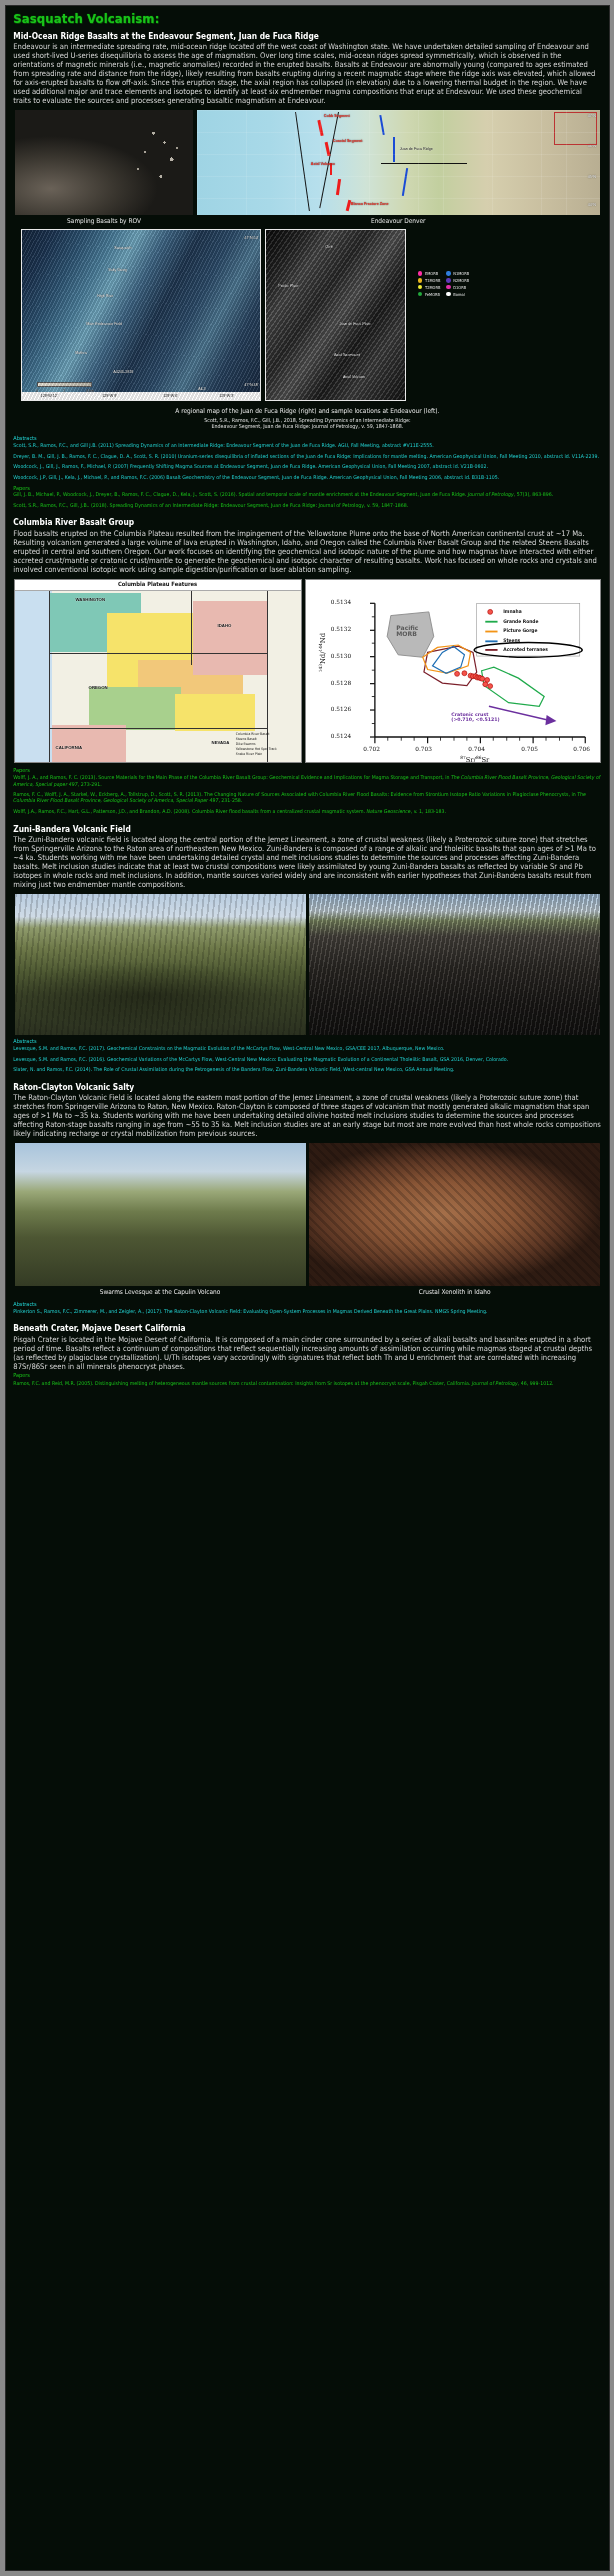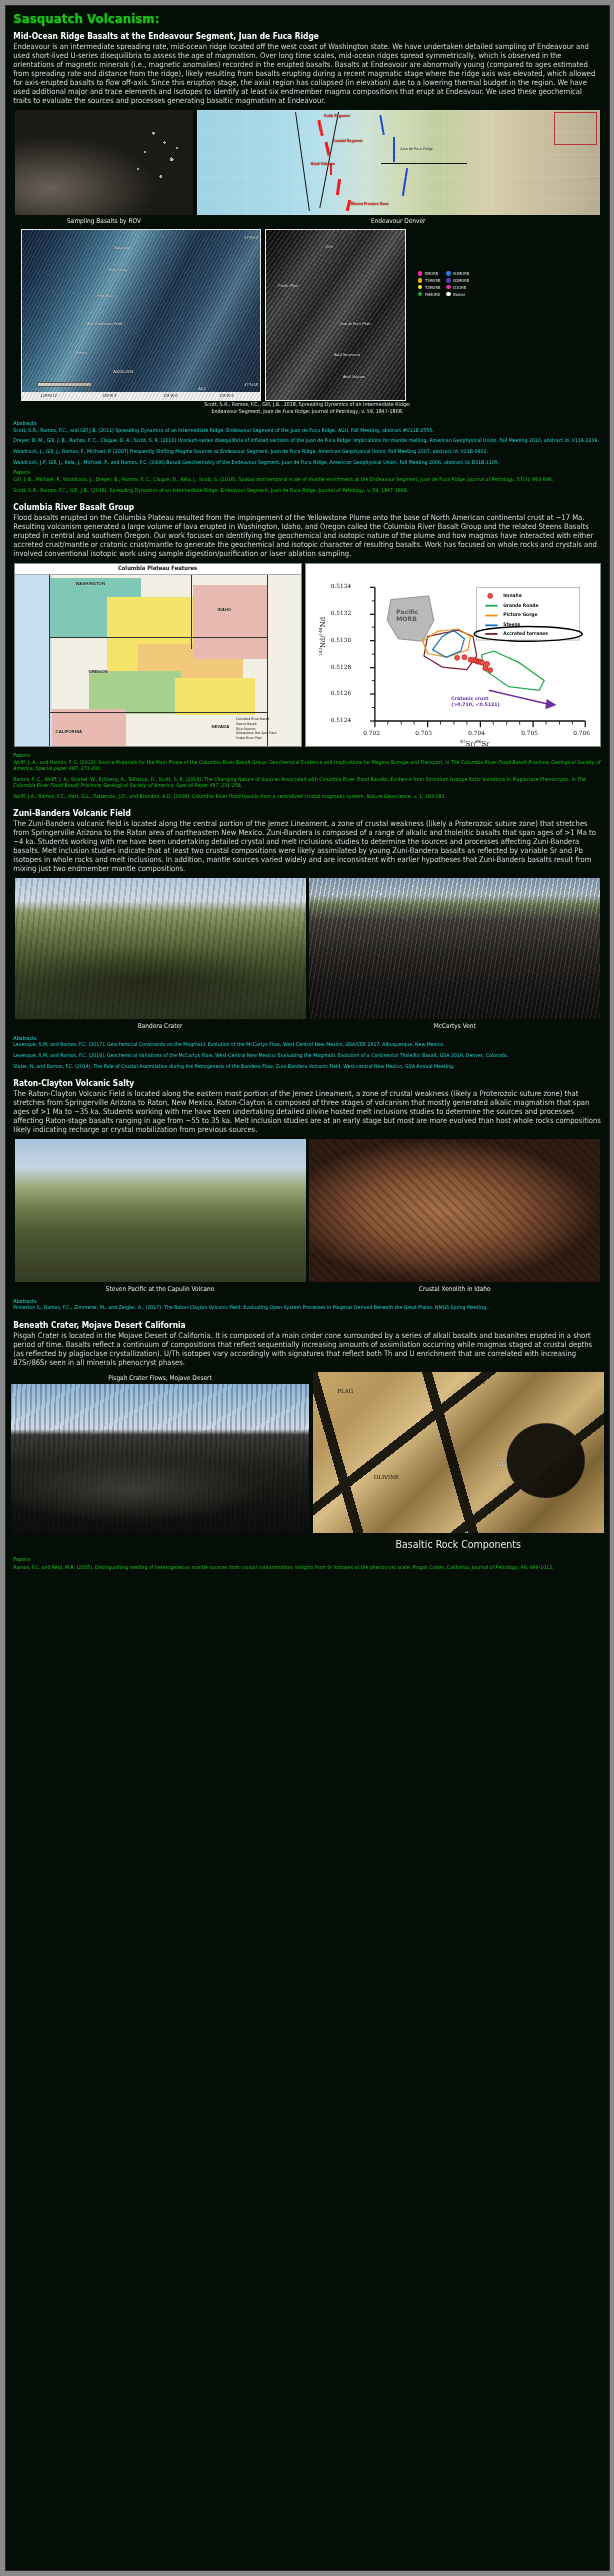--- a/index.html
+++ b/index.html
@@ -264,20 +264,21 @@
               <span>FeMORB</span>
             </div>
         <div class="it">
               <span class="dot" style="background:#ffffff"></span>
               <span>Boreal</span>
             </div>
       </div>
     </div>
   </div>
 
+  <div class="caption" style="margin-top:3.7px;">A regional map of the Juan de Fuca Ridge (right) and sample locations at Endeavour (left).</div>
   <div class="credit">Scott, S.R., Ramos, F.C., Gill, J.B., 2018, Spreading Dynamics of an Intermediate Ridge:</div>
   <div class="credit" style="margin-bottom:6.1px;">Endeavour Segment, Juan de Fuca Ridge: Journal of Petrology, v. 59, 1847-1868.</div>
 
   <div class="refhead abs">Abstracts</div>
   <div class="ref abs">Scott, S.R., Ramos, F.C., and Gill J.B. (2011) Spreading Dynamics of an Intermediate Ridge: Endeavour Segment of the Juan de Fuca Ridge. AGU, Fall Meeting, abstract #V11E-2555.</div>
   <div class="ref abs">Dreyer, B. M., Gill, J. B., Ramos, F. C., Clague, D. A., Scott, S. R. (2010) Uranium-series disequilibria of inflated sections of the Juan de Fuca Ridge: Implications for mantle melting. American Geophysical Union, Fall Meeting 2010, abstract id. V11A-2239.</div>
   <div class="ref abs">Woodcock, J., Gill, J., Ramos, F., Michael, P. (2007) Frequently Shifting Magma Sources at Endeavour Segment, Juan de Fuca Ridge.  American Geophysical Union, Fall Meeting 2007, abstract id. V21B-0602.</div>
   <div class="ref abs">Woodcock, J.P, Gill, J., Kela, J., Michael, P., and Ramos, F.C. (2006) Basalt Geochemistry of the Endeavour Segment, Juan de Fuca Ridge.  American Geophysical Union, Fall Meeting 2006, abstract id. B31B-1105.</div>
 
   <div class="refhead pap">Papers</div>
@@ -447,69 +448,50 @@
 
   <div class="sep"></div>
 
   <h2 class="sec">Zuni-Bandera Volcanic Field</h2>
   <p class="body">The Zuni-Bandera volcanic field is located along the central portion of the Jemez Lineament, a zone of crustal weakness (likely a Proterozoic suture zone) that stretches from Springerville Arizona to the Raton area of northeastern New Mexico.  Zuni-Bandera is composed of a range of alkalic and tholeiitic basalts that span ages of &gt;1 Ma to ~4 ka. Students working with me have been undertaking detailed crystal and melt inclusions studies to determine the sources and processes affecting Zuni-Bandera basalts.  Melt inclusion studies indicate that at least two crustal compositions were likely assimilated by young Zuni-Bandera basalts as reflected by variable Sr and Pb isotopes in whole rocks and melt inclusions.  In addition, mantle sources varied widely and are inconsistent with earlier hypotheses that Zuni-Bandera basalts result from mixing just two endmember mantle compositions.</p>
 
   <div class="row" style="margin-top:4.9px;">
     <div class="imgbox bandera" style="width:291px;height:141px;"></div>
     <div class="imgbox mccartys" style="width:291px;height:141px;"></div>
   </div>
-  <div class="row">
-    <div style="width:291px;" class="caption">Bandera Crater</div>
-    <div style="width:291px;" class="caption">McCartys Vent</div>
-  </div>
 
   <div class="refhead abs" style="margin-top:3.7px;">Abstracts</div>
   <div class="ref abs">Levesque, S.M. and Ramos, F.C. (2017). Geochemical Constraints on the Magmatic Evolution of the McCartys Flow, West-Central New Mexico, GSA/CEE 2017, Albuquerque, New Mexico.</div>
   <div class="ref abs">Levesque, S.M. and Ramos, F.C. (2016). Geochemical Variations of the McCartys Flow, West-Central New Mexico: Evaluating the Magmatic Evolution of a Continental Tholeiitic Basalt, GSA 2016, Denver, Colorado.</div>
   <div class="ref abs">Slater, N. and Ramos, F.C. (2014). The Role of Crustal Assimilation during the Petrogenesis of the Bandera Flow, Zuni-Bandera Volcanic Field, West-central New Mexico, GSA Annual Meeting.</div>
 
   <div class="sep"></div>
 
   <h2 class="sec">Raton-Clayton Volcanic Salty</h2>
   <p class="body">The Raton-Clayton Volcanic Field is located along the eastern most portion of the Jemez Lineament, a zone of crustal weakness (likely a Proterozoic suture zone) that stretches from Springerville Arizona to Raton, New Mexico. Raton-Clayton is composed of three stages of volcanism that mostly generated alkalic magmatism that span ages of &gt;1 Ma to ~35 ka. Students working with me have been undertaking detailed olivine hosted melt inclusions studies to determine the sources and processes affecting Raton-stage basalts ranging in age from ~55 to 35 ka. Melt inclusion studies are at an early stage but most are more evolved than host whole rocks compositions likely indicating recharge or crystal mobilization from previous sources.</p>
 
   <div class="row" style="margin-top:4.9px;">
     <div class="imgbox capulin" style="width:291px;height:143px;"></div>
     <div class="imgbox xenolith" style="width:291px;height:143px;"></div>
   </div>
   <div class="row">
-    <div style="width:291px;" class="caption">Steven Pacific at the Capulin Volcano</div>
+    <div style="width:291px;" class="caption">Swarms Levesque at the Capulin Volcano</div>
     <div style="width:291px;" class="caption">Crustal Xenolith in Idaho</div>
   </div>
 
   <div class="refhead abs" style="margin-top:3.7px;">Abstracts</div>
   <div class="ref abs">Pinkerton S., Ramos, F.C., Zimmerer, M., and Zeigler, A., (2017).  The Raton-Clayton Volcanic Field: Evaluating Open-System Processes in Magmas Derived Beneath the Great Plains. NMGS Spring Meeting.</div>
 
   <div class="sep"></div>
 
   <h2 class="sec">Beneath Crater, Mojave Desert California</h2>
   <p class="body">
     <span>Pisgah Crater is located in the Mojave Desert of California.  It is composed of a main cinder cone surrounded by a series of alkali basalts and basanites erupted in a short period of time.  Basalts reflect a continuum of compositions that reflect sequentially increasing amounts of assimilation occurring while magmas staged at crustal depths (as reflected by plagioclase crystallization).  U/Th isotopes vary accordingly with signatures that reflect both Th and U enrichment that are correlated with increasing 87Sr/86Sr seen in all minerals phenocryst phases.</span>
   </p>
 
-  <div class="row" style="margin-top:4.9px;">
-    <div style="width:298px;">
-      <div class="caption" style="padding-bottom:1.8px;">Pisgah Crater Flows, Mojave Desert</div>
-      <div class="imgbox pisgah" style="width:298px;height:150px;"></div>
-    </div>
-    <div style="width:291px;">
-      <div class="imgbox thinsec" style="width:291px;height:161px;">
-        <div class="lbl dk" style="left:24.6px;top:16px;font-size:5.5px;color:#111;text-shadow:none;font-family:'DejaVu Serif','Liberation Serif',serif;">PLAG</div>
-        <div class="lbl dk" style="left:160px;top:7.4px;font-size:5.5px;color:#111;text-shadow:none;font-family:'DejaVu Serif','Liberation Serif',serif;">CPX</div>
-        <div class="lbl dk" style="left:61px;top:102px;font-size:5.5px;color:#111;text-shadow:none;font-family:'DejaVu Serif','Liberation Serif',serif;">OLIVINE</div>
-        <div class="lbl" style="left:184px;top:89px;font-size:5.5px;color:#fff;font-family:'DejaVu Serif','Liberation Serif',serif;">GLASS</div>
-      </div>
-      <div class="caption big">Basaltic Rock Components</div>
-    </div>
-  </div>
 
   <div class="refhead pap" style="margin-top:1.2px;">Papers</div>
   <div class="ref pap" style="line-height:8px;">
     <span>Ramos, F.C. and Reid, M.R. (2005). Distinguishing melting of heterogeneous mantle sources from crustal contamination: Insights from Sr isotopes at the phenocryst scale, Pisgah Crater, California.  </span><i>Journal of Petrology</i><span>, 46, 999-1012.</span>
   </div>
 
  </div>
 </div>
 
 

